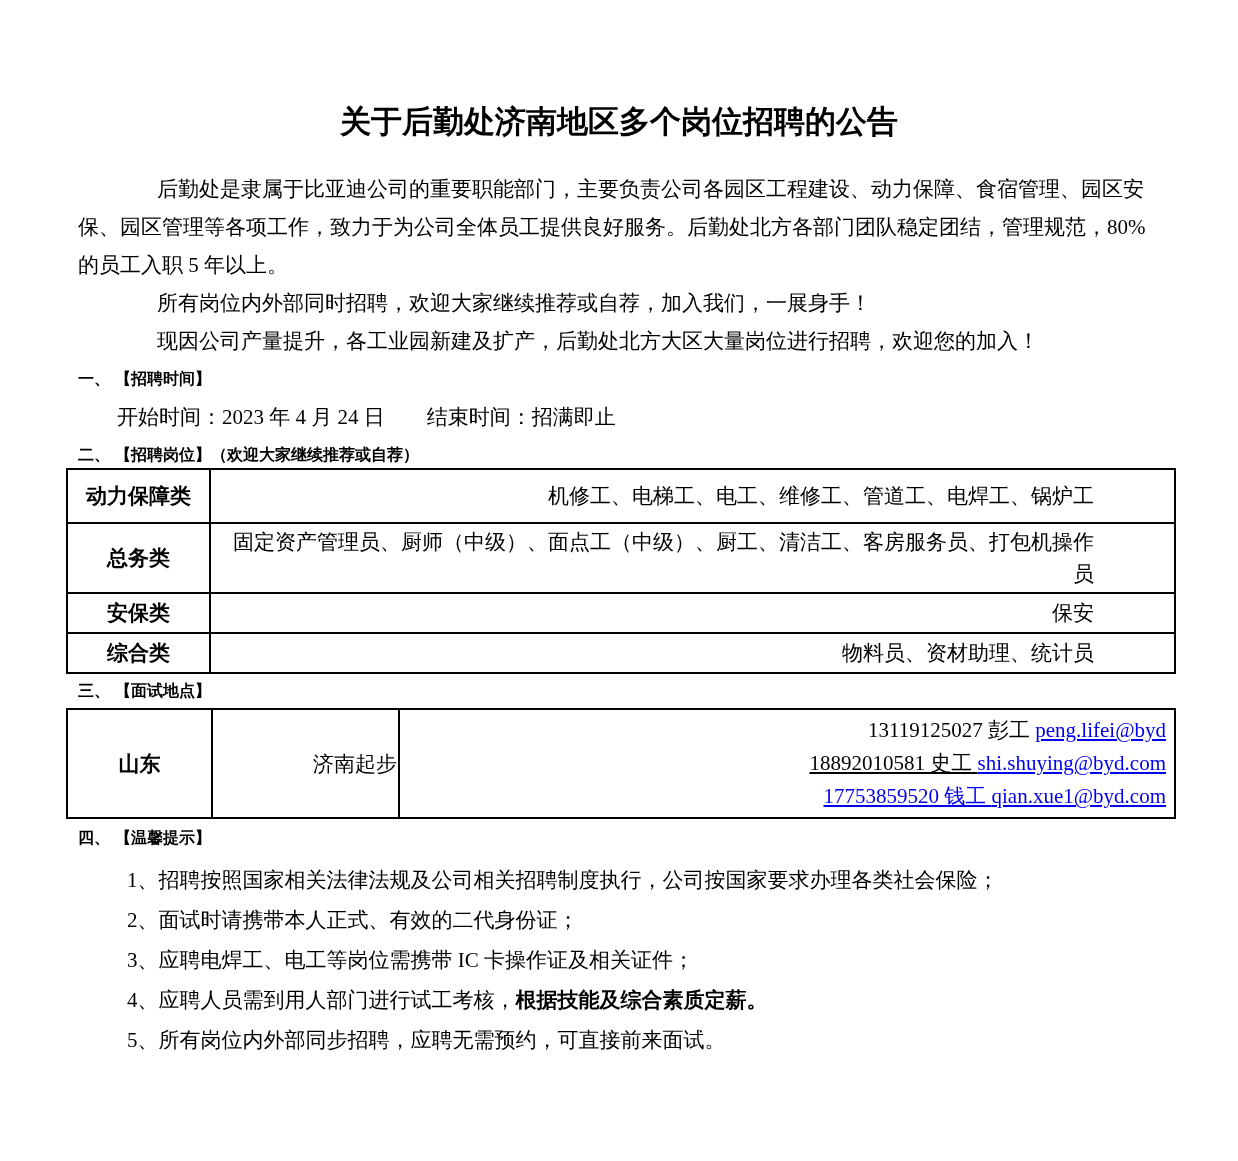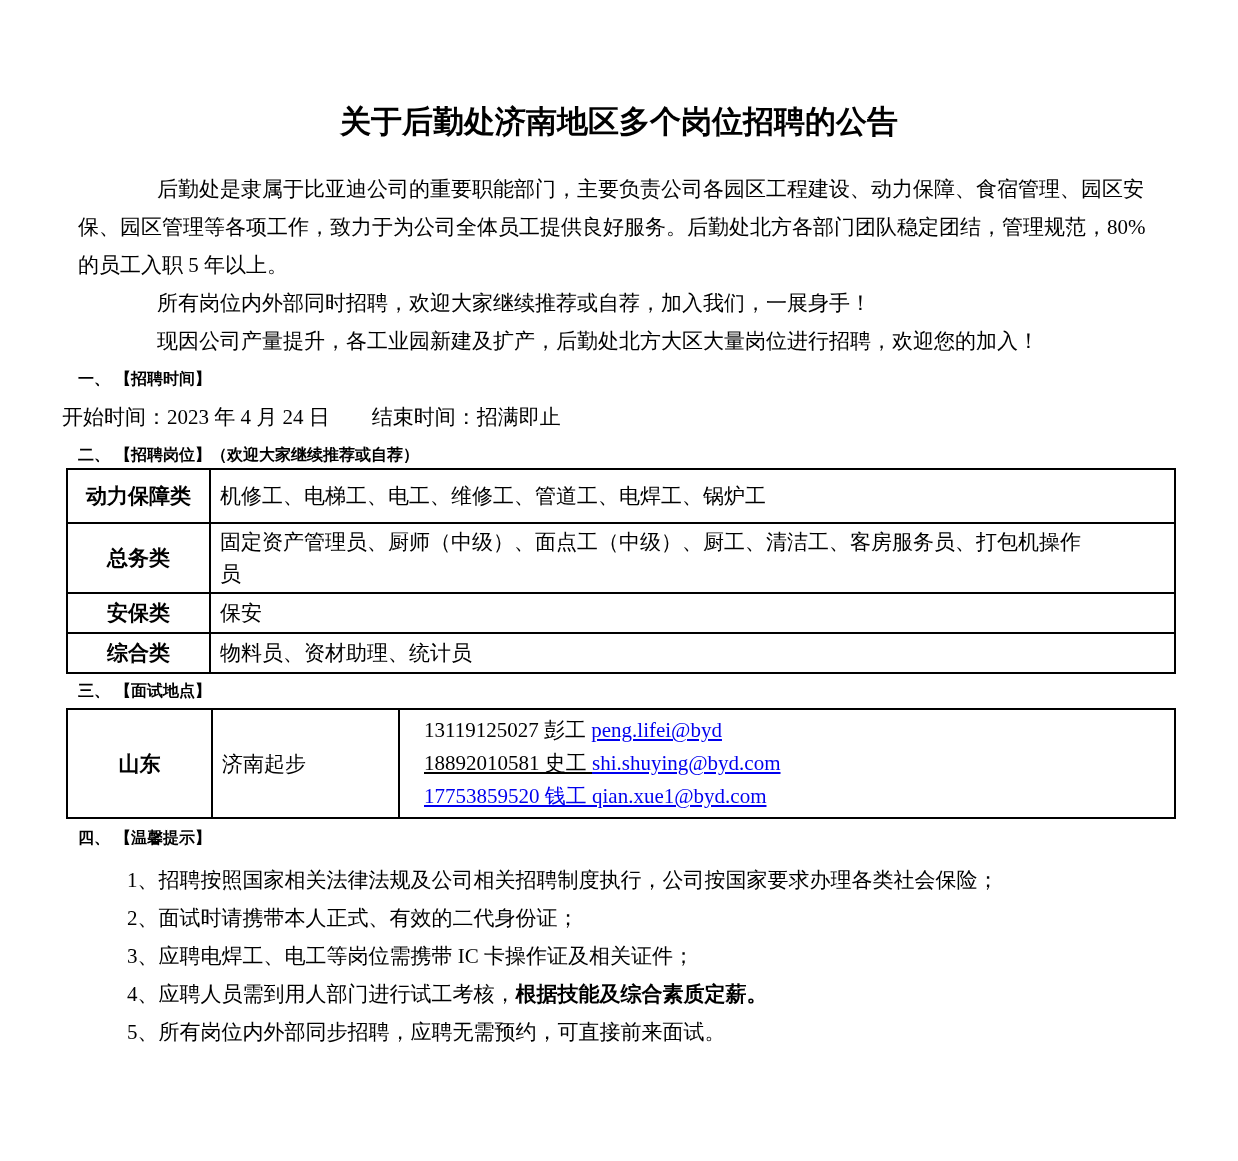--- a/index.html
+++ b/index.html
@@ -28,54 +28,54 @@
   .para.indented { text-indent: 79px; }
   .sec-heading {
     margin-left: 78px;
     line-height: 38px;
     font-family: "Liberation Sans", sans-serif;
     font-weight: bold;
     font-size: 16px;
   }
   .sec-heading.tight { line-height: 34px; }
   .sec-num { margin-right: 5px; }
-  .time-line { margin-left: 62px; line-height: 38px; }
+  .time-line { margin-left: 117px; line-height: 38px; }
   .time-gap { display: inline-block; width: 42px; }
 
   table { border-collapse: collapse; table-layout: fixed; }
   .tbl { margin-left: 66px; width: 1110px; }
   .tbl th, .tbl td { border: 2px solid #000000; font-size: 21px; }
   .tbl th {
     font-family: "Liberation Sans", sans-serif;
     font-weight: bold;
     text-align: center;
     vertical-align: middle;
   }
-  .tbl td { font-family: "Liberation Serif", serif; font-weight: normal; text-align: left; }
+  .tbl td { font-family: "Liberation Serif", serif; font-weight: normal; text-align: right; }
 
   .tbl1 { margin-top: -6px; }
   .tbl1 th { width: 139px; }
   .tbl1 td { padding: 2px 80px 2px 9px; line-height: 32px; }
   .tbl1 tr.r1 { height: 54px; }
   .tbl1 tr.r2 { height: 66px; }
   .tbl1 tr.r3 { height: 40px; }
   .tbl1 tr.r4 { height: 40px; }
 
   .tbl2 th.region { width: 141px; }
   .tbl2 td.site { width: 175px; padding-left: 9px; }
   .tbl2 td.contacts { padding: 4px 8px 4px 24px; }
   .tbl2 { height: 102px; }
   .contact-line { line-height: 33px; white-space: nowrap; }
   .link { color: #0000EE; text-decoration: underline; cursor: pointer; }
   .u-black { text-decoration: underline; }
   .link-line { color: #0000EE; text-decoration: underline; cursor: pointer; }
 
   .notices { margin-top: 4px; margin-left: 127px; }
   .notice { line-height: 38px; }
-  .notice .bold-part { font-family: Liberation Sans, sans-serif; font-weight: bold; }
+  .notice .bold-part { font-family: Liberation Mono, monospace; font-weight: bold; }
 </style>
 </head>
 <body>
 
 <div class="page">
 
   <h1 class="title">关于后勤处济南地区多个岗位招聘的公告</h1>
 
   <div class="body-text">
     <p class="para first indented">后勤处是隶属于比亚迪公司的重要职能部门，主要负责公司各园区工程建设、动力保障、食宿管理、园区安保、园区管理等各项工作，致力于为公司全体员工提供良好服务。后勤处北方各部门团队稳定团结，管理规范，80%的员工入职 5 年以上。</p>

